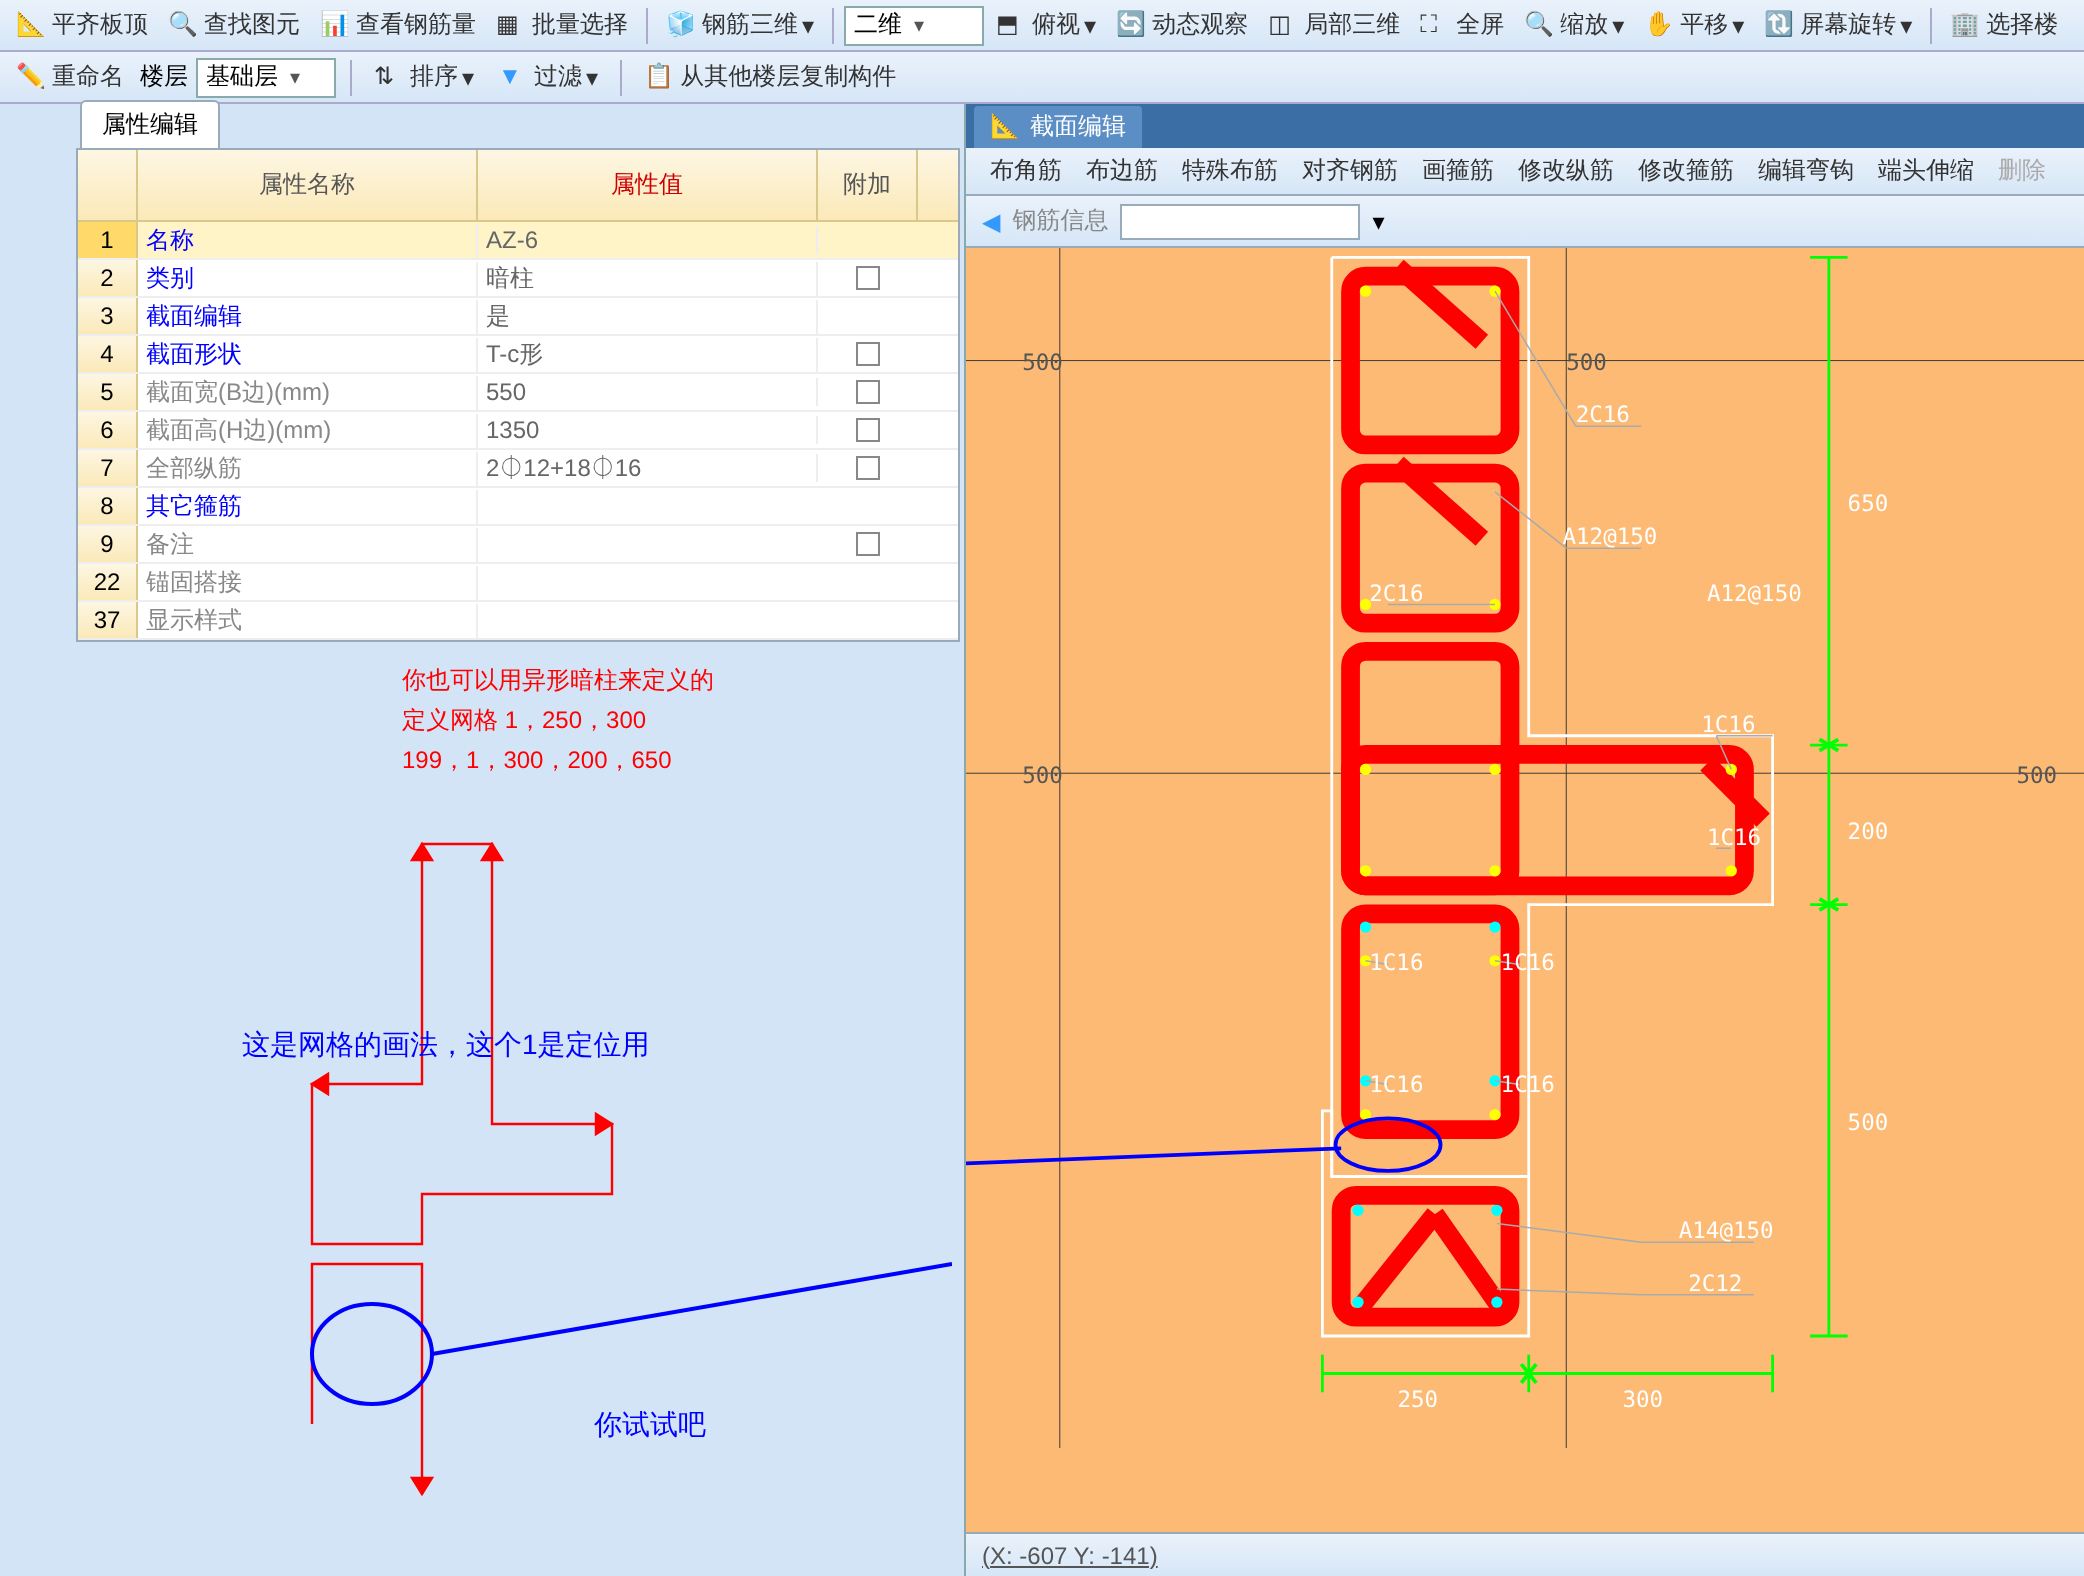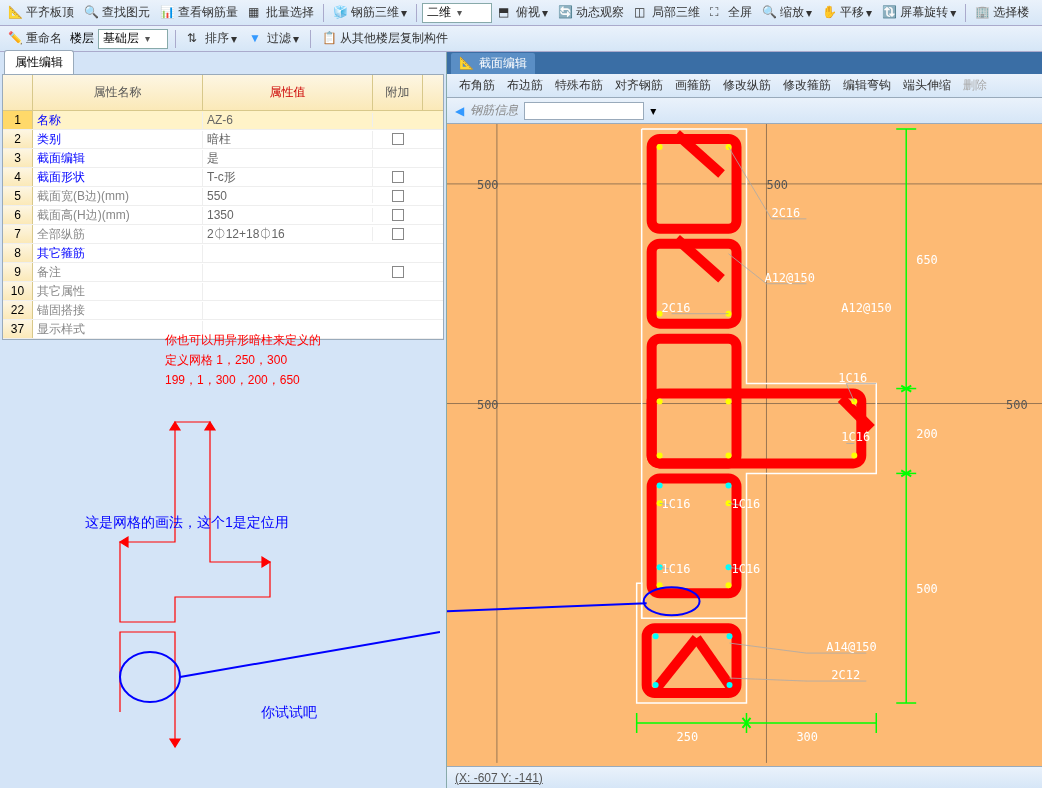--- a/index.html
+++ b/index.html
@@ -7,21 +7,21 @@
 
 .toolbar { background: linear-gradient(#eaf2fb,#d6e6f7); height: 26px; display: flex; align-items: center; padding: 0 4px; gap: 2px; border-bottom: 1px solid #aac; }
 .toolbar2 { background: linear-gradient(#eaf2fb,#d6e6f7); height: 26px; display: flex; align-items: center; padding: 0 4px; gap: 4px; border-bottom: 1px solid #aac; }
 .tbtn { display: flex; align-items: center; gap: 2px; padding: 2px 4px; color: #333; white-space: nowrap; cursor: pointer; }
 .sep { width: 1px; height: 18px; background: #aac; margin: 0 3px; }
 .ico { width: 16px; height: 16px; display: inline-block; }
 .dd { border: 1px solid #8aa; background: #fff; padding: 1px 4px; height: 20px; display: flex; align-items: center; gap: 6px; text-align: right; }
 .dd::after { content:"▾"; color:#555; font-size:10px; }
 
 .main { display: flex; height: calc(100% - 52px); }
-.left { width: 446px; background: #d4e4f7; display:flex; flex-direction:column; position:relative; }
+.left { width: 446px; background: #d4e4f7; display:flex; flex-direction:column; position:relative;margin-left:36px; }
 .right { flex: 1; display: flex; flex-direction: column; border-left:1px solid #8aa; }
 
 .tabstrip { height: 22px; display:flex; align-items:flex-end; padding-left:4px; gap:2px; }
 .tab { background: linear-gradient(#fff,#eef4fc); border:1px solid #9ab; border-bottom:none; padding:3px 10px; border-radius:3px 3px 0 0; }
 .tab.active { background:#fff; font-weight:normal; }
 
 .grid { background:#fff; border:1px solid #9ab; margin:0 2px; }
 .grid-header { display:flex; background: linear-gradient(#fdf6e3,#fbe9b8); border-bottom:1px solid #d8c88a; height:36px; }
 .gh { border-right:1px solid #d8c88a; display:flex; align-items:center; justify-content:center; color:#7a5; font-weight:normal; color:#555; }
 .gh.c0{width:30px;} .gh.c1{width:170px;} .gh.c2{width:170px; color:#c00;} .gh.c3{width:50px;}
@@ -38,21 +38,21 @@
 .annot { position:absolute; color:#f00; font-size:14px; line-height:20px; pointer-events:none; }
 .annot.blue { color:#00f; }
 
 .right-tab { background:#3a6ea5; color:#fff; height:22px; display:flex; align-items:center; padding:0 4px; }
 .right-tab-inner{ background:#5a8ec5; padding:2px 8px; border-radius:2px 2px 0 0; display:flex; align-items:center; gap:6px;}
 .right-tab-inner .ico{width:14px;height:14px;}
 .right-toolbar{ background:linear-gradient(#eaf2fb,#d6e6f7); height:24px; display:flex; align-items:center; gap:4px; padding:0 8px; border-bottom:1px solid #9ab;}
 .right-toolbar span{ padding:2px 4px; cursor:pointer; color:#333;}
 .right-toolbar span.dis{ color:#aaa; }
 .right-sub{ background:linear-gradient(#eaf2fb,#d6e6f7); height:26px; display:flex; align-items:center; gap:6px; padding:0 8px; border-bottom:1px solid #9ab;}
-.right-sub .lbl{color:#888;font-style:italic;}
+.right-sub .lbl{color:#888;}
 .right-sub .fld{border:1px solid #9ab; background:#fff; width:120px; height:18px;}
 
 .canvas-wrap { flex:1; background:#fdba74; position:relative; overflow:hidden; }
 .canvas { position:absolute; inset:0; }
 .status { background:linear-gradient(#eaf2fb,#d6e6f7); height:22px; border-top:1px solid #9ab; display:flex; align-items:center; padding:0 8px; color:#555;text-decoration:underline;}
 
 svg text { font-family: SimSun, monospace; }
 </style>
 </head>
 <body>
@@ -222,26 +222,20 @@
             <div class="c2"></div>
             <div class="c3"></div>
           </div>
           <div class="grow">
             <div class="c0">9</div>
             <div class="c1 gray">备注</div>
             <div class="c2"></div>
             <div class="c3">
               <div class="chk"></div>
             </div>
-          </div>
-          <div class="grow">
-            <div class="c0">10</div>
-            <div class="c1 gray">其它属性</div>
-            <div class="c2"></div>
-            <div class="c3"></div>
           </div>
           <div class="grow">
             <div class="c0">22</div>
             <div class="c1 gray">锚固搭接</div>
             <div class="c2"></div>
             <div class="c3"></div>
           </div>
           <div class="grow">
             <div class="c0">37</div>
             <div class="c1 gray">显示样式</div>

